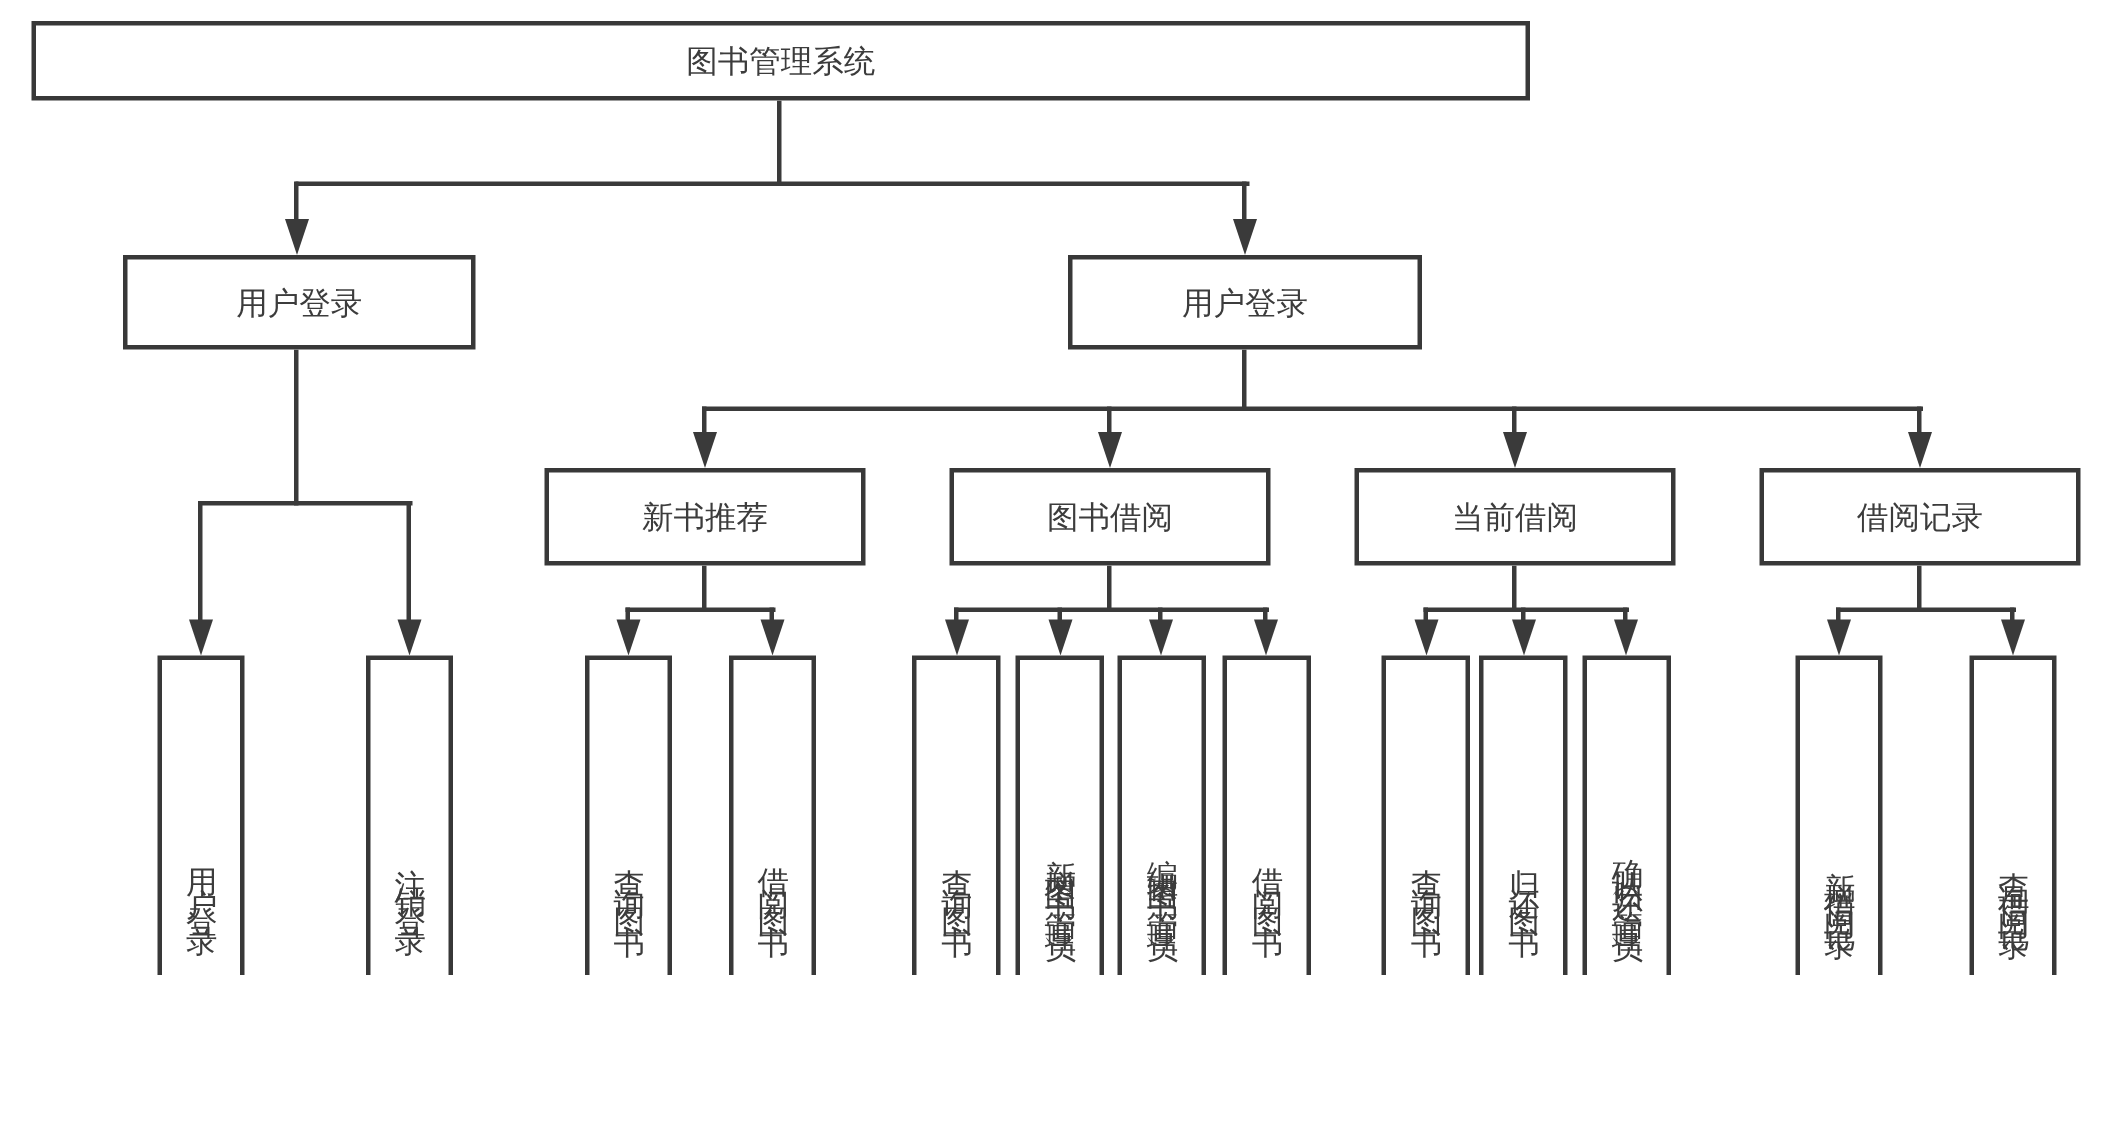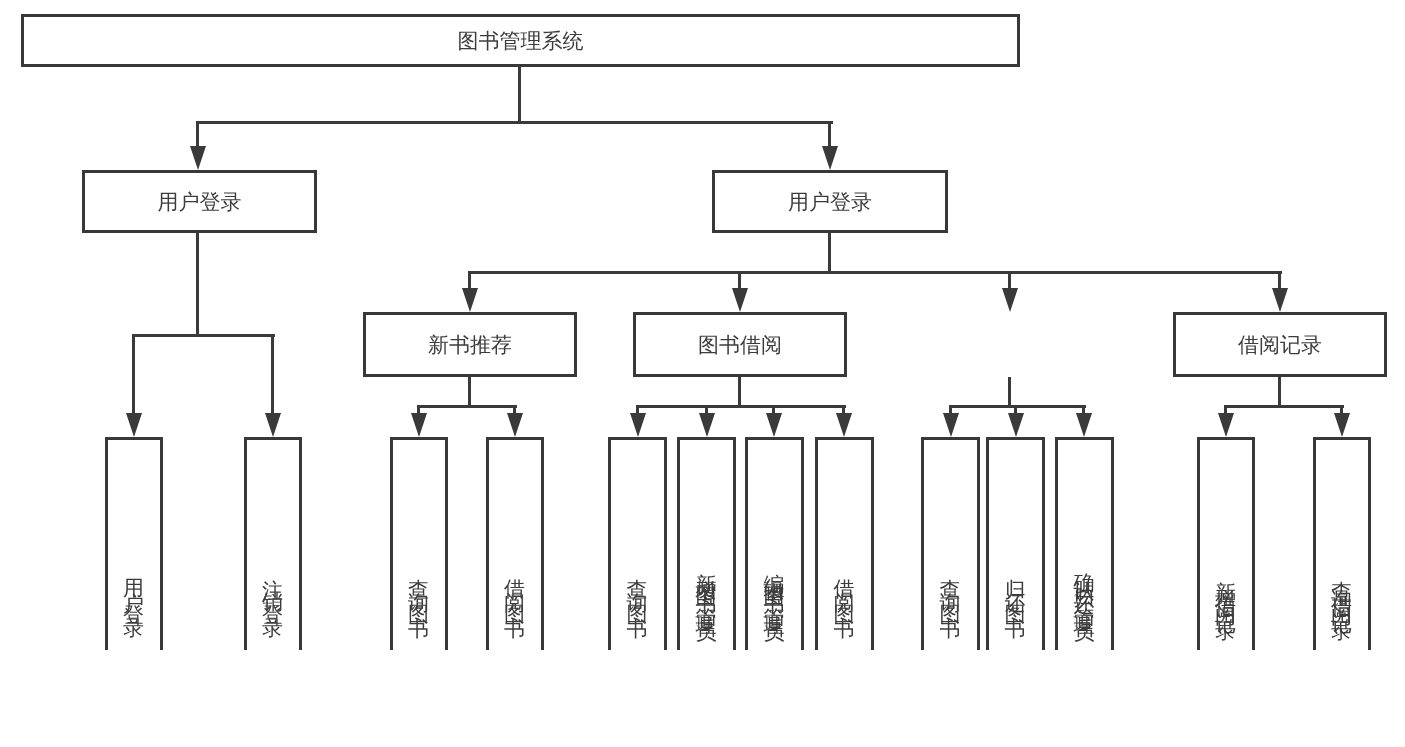--- a/index.html
+++ b/index.html
@@ -93,20 +93,23 @@
   <div class="arrow" style="left:1002px;top:288px"></div>
   <div class="vline" style="left:1278px;top:271px;height:20px"></div>
   <div class="arrow" style="left:1272px;top:288px"></div>
 
   <div class="box" style="left:633px;top:312px;width:214px;height:65px">
     <span class="lbl">图书借阅</span>
   </div>
   <div class="box" style="left:363px;top:312px;width:214px;height:65px">
     <span class="lbl">新书推荐</span>
   </div>
+  <div class="box" style="left:903px;top:312px;width:214px;height:65px">
+    <span class="lbl">当前借阅</span>
+  </div>
   <div class="box" style="left:1173px;top:312px;width:214px;height:65px">
     <span class="lbl">借阅记录</span>
   </div>
 
   <div class="vline" style="left:468px;top:377px;height:31px"></div>
   <div class="hline" style="left:417px;top:405px;width:100px"></div>
   <div class="vline" style="left:417px;top:405px;height:11px"></div>
   <div class="arrow" style="left:411px;top:413px"></div>
   <div class="vline" style="left:513px;top:405px;height:11px"></div>
   <div class="arrow" style="left:507px;top:413px"></div>

